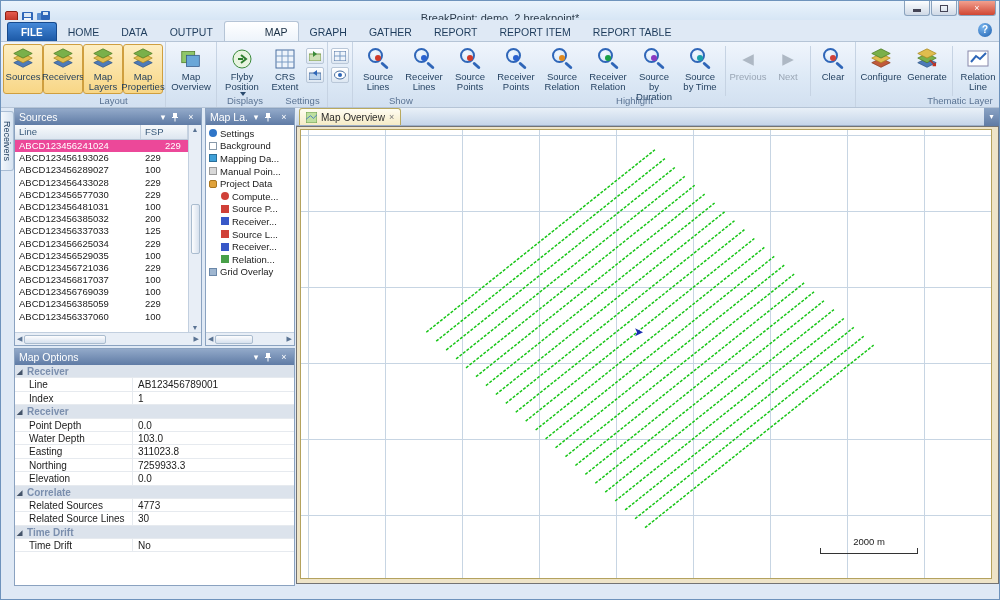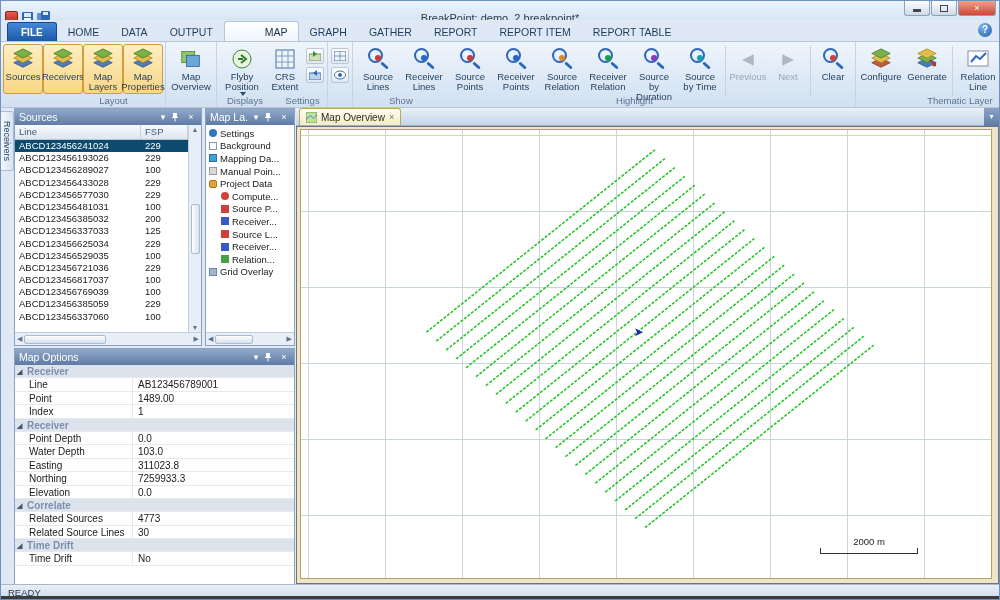--- a/index.html
+++ b/index.html
@@ -72,21 +72,21 @@
   #mapoptions-panel { left:13px; top:347px; width:281px; height:238px; }
 
   .thead { display:flex; height:15px; background:linear-gradient(#f8fafc,#dde6f0); border-bottom:1px solid #b9c6d6; color:#3a5a7a; font-size:9.5px; }
   .thead span { padding:1px 0 0 4px; border-right:1px solid #c6d2e0; }
   .c-line { width:126px; flex:none; }
   .c-fsp { flex:1; }
   .tbody { position:absolute; top:16px; left:0; right:13px; bottom:13px; overflow:hidden; }
   .tbody .thead { margin-right:0; }
   .srow { display:flex; height:12.2px; line-height:12.2px; font-size:9.5px; color:#1a1a1a; }
   .srow span { padding-left:4px; white-space:nowrap; overflow:hidden; }
-  .srow.selected { background:#0c4a6e; color:#fff; }
+  .srow.selected { background:#ec4899; color:#fff;gap:20px; }
 
   .vscroll { position:absolute; top:16px; right:0; bottom:13px; width:13px; background:#e8eef6; border-left:1px solid #c2cfdf;
     display:flex; flex-direction:column; align-items:center; justify-content:space-between; font-size:7px; color:#5a7393; padding:1px 0; }
   .vthumb { width:9px; flex:0 0 50px; background:linear-gradient(90deg,#fdfdfe,#d7e1ee); border:1px solid #aabccf; border-radius:2px; }
   .hscroll { position:absolute; left:0; right:0; bottom:0; height:13px; background:#e8eef6; border-top:1px solid #c2cfdf;
     display:flex; align-items:center; font-size:7px; color:#5a7393; padding:0 2px; }
   .hthumb { height:9px; width:45%; background:linear-gradient(#fdfdfe,#d7e1ee); border:1px solid #aabccf; border-radius:2px; margin:0 2px; }
   .hspacer { flex:1; }
 
   .tree { position:absolute; top:16px; left:0; right:0; bottom:13px; overflow:hidden; padding:2px 0 0 3px; }
@@ -654,25 +654,20 @@
           <span class="pname">Receiver</span>
           <span class="pval"></span>
         </div>
 
         <div class="prow">
 
           <span class="pname">Line</span>
           <span class="pval">AB123456789001</span>
         </div>
 
-        <div class="prow">
-
-          <span class="pname">Point</span>
-          <span class="pval">1489.00</span>
-        </div>
 
         <div class="prow">
 
           <span class="pname">Index</span>
           <span class="pval">1</span>
         </div>
 
 
         <div class="prow group-row">
           <span class="expander">◢</span>
@@ -788,18 +783,14 @@
           <polygon points="336,201 344,205 336,209 338,205" fill="#1b2db0"></polygon>
         </svg>
         <div class="scalebar">
           <div class="sb-label">2000 m</div>
           <div class="bar"></div>
         </div>
       </div>
     </div>
   </div>
 
-  <div class="statusbar">
-    <span>READY</span>
-    <div class="bottom-edge"></div>
-  </div>
 
 </div>
 
 </body></html>

